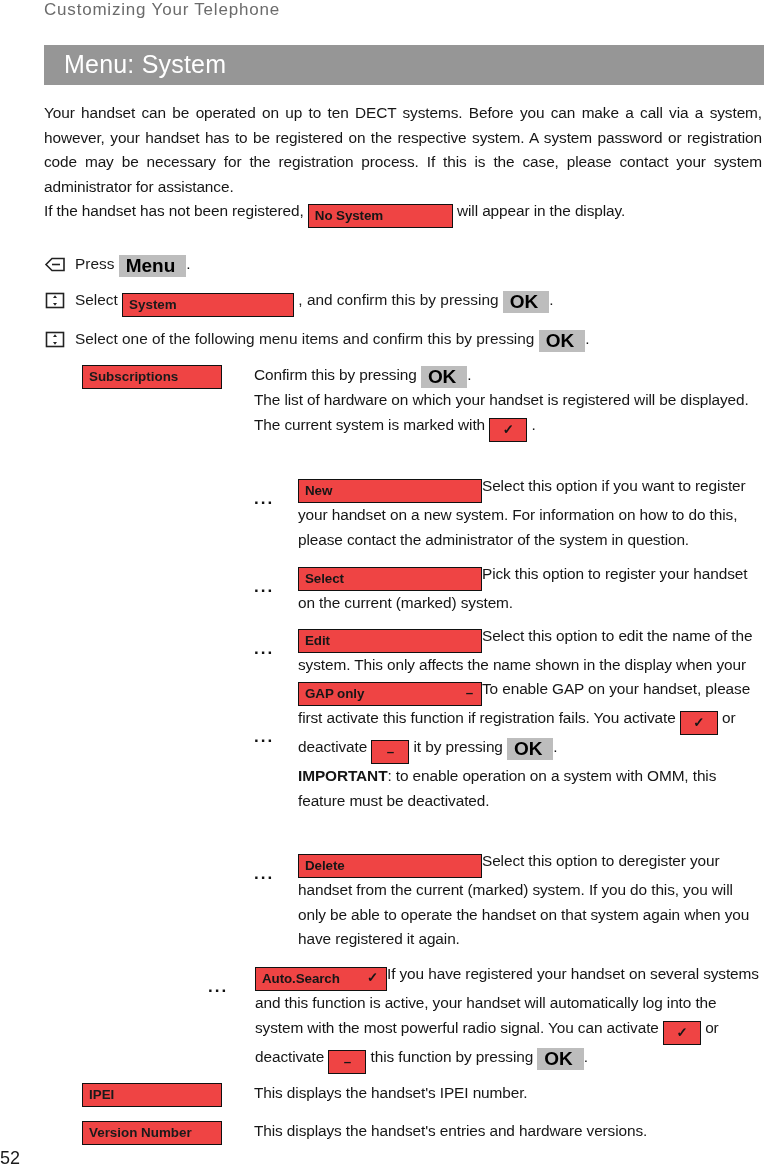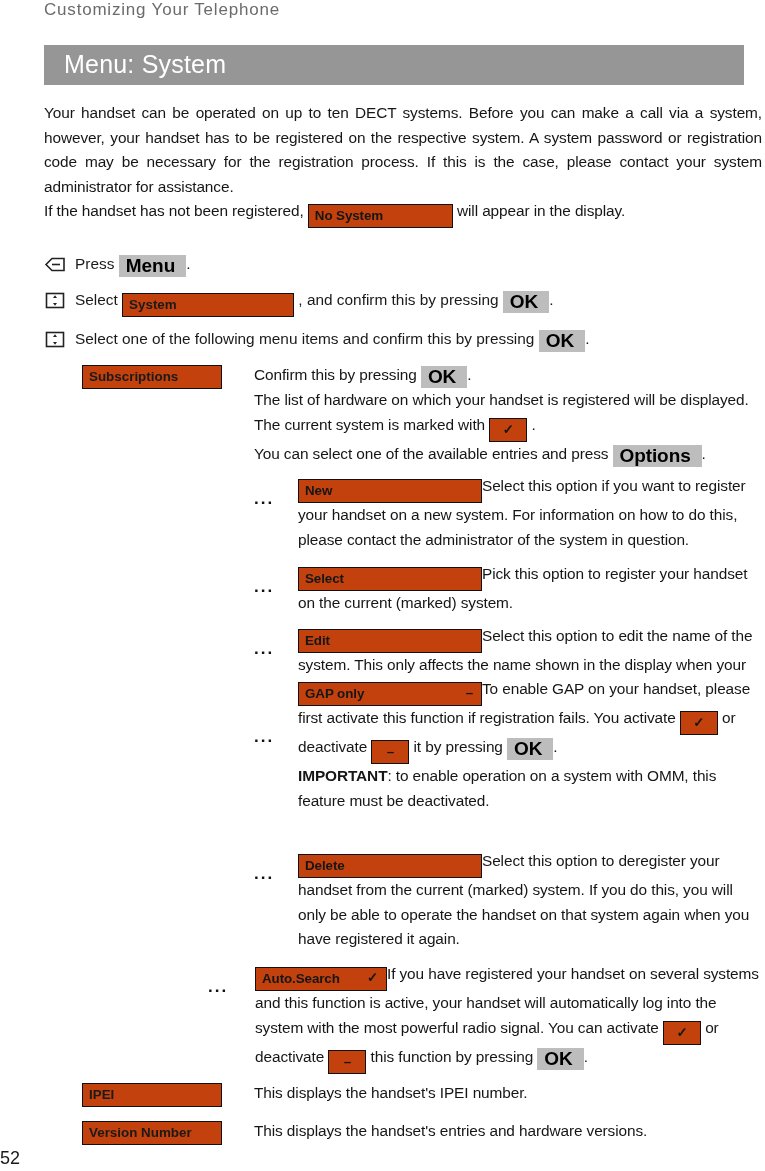--- a/index.html
+++ b/index.html
@@ -29,20 +29,21 @@
   }
 
   
   .title-bar {
     position: absolute;
     left: 44px;
     top: 45px;
     width: 700px;
     height: 40px;
     background: #969696;
+    padding-left: 20px;
   }
   .title-bar-text {
     position: absolute;
     left: 20px;
     top: 50%;
     transform: translateY(-52%);
     color: #ffffff;
     font-size: 25px;
     font-weight: 400;
     letter-spacing: 0.2px;
@@ -63,21 +64,21 @@
     width: 718px;
     text-align: justify;
     text-justify: inter-word;
   }
   .intro .noj { text-align: left; }
 
   
   .lcd {
     display: inline-block;
     border: 1.6px solid #111;
-    background: #c2410c;
+    background: #ef4444;
     font-weight: bold;
     font-size: 13.4px;
     line-height: 19px;
     padding: 1px 6px 2px 6px;
     vertical-align: -4px;
     box-sizing: border-box;
     white-space: nowrap;
     position: relative;
   }
   .lcd.w145 { width: 145px; }
@@ -211,24 +212,20 @@
 <div class="def-body" style="left:254px; top:363px; width:508px;">
   <div>
     <span>Confirm this by pressing</span>
     <span class="key">OK</span><span>.</span>
   </div>
   <div>
     <span>The list of hardware on which your handset is registered will be displayed. The current system is marked with</span>
     <span class="lcd w38">✓</span>
     <span>.</span>
   </div>
-  <div>
-    <span>You can select one of the available entries and press</span>
-    <span class="key">Options</span><span>.</span>
-  </div>
 </div>
 
 <div class="dots" style="left:254px; top:490px;">...</div>
 <div class="def-body" style="left:298px; top:474px; width:464px;">
   <span class="lcd w160">New</span><span>Select this option if you want to register your handset on a new system. For information on how to do this, please contact the administrator of the system in question.</span>
 </div>
 
 <div class="dots" style="left:254px; top:578px;">...</div>
 <div class="def-body" style="left:298px; top:562px; width:464px;">
   <span class="lcd w160">Select</span><span>Pick this option to register your handset on the current (marked) system.</span>

